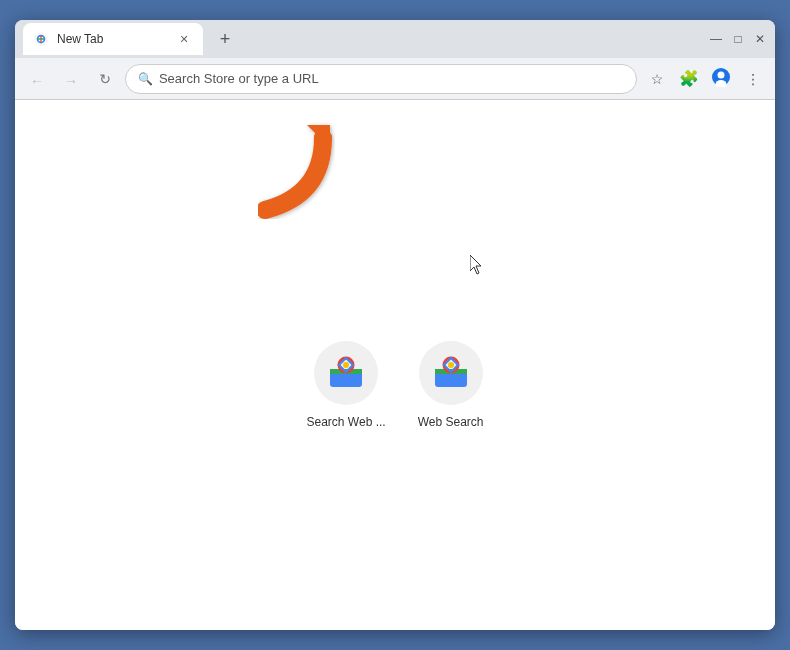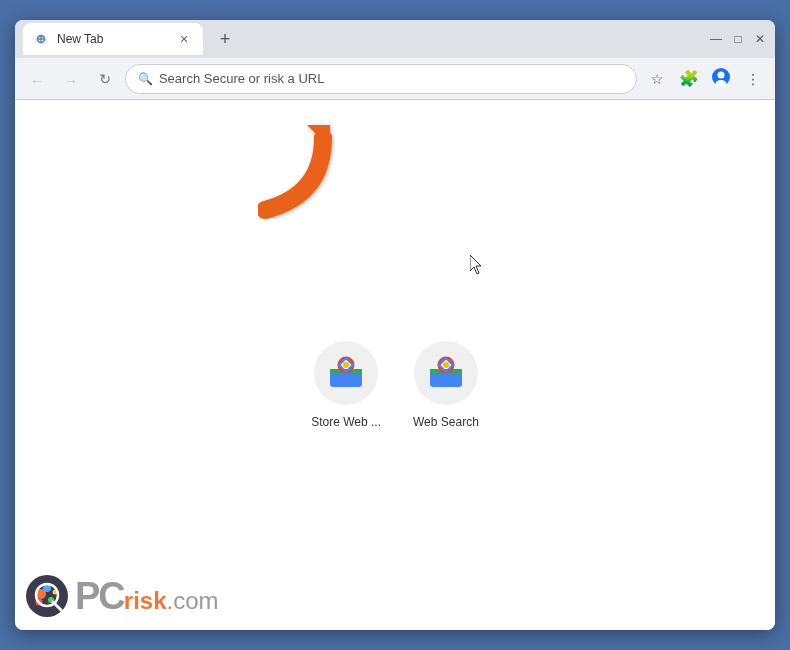--- a/index.html
+++ b/index.html
@@ -331,21 +331,21 @@
     </div>
     <div class="nav-btn disabled">
       <span>→</span>
     </div>
     <div class="nav-btn">
       <span>↻</span>
     </div>
 
     <div class="address-bar">
       <span class="address-bar-icon">🔍</span>
-      <span class="address-text">Search Secure or risk a URL</span>
+      <span class="address-text">Search Store or type a URL</span>
     </div>
 
     <div class="toolbar-actions">
       <div class="toolbar-icon-btn">
         <span>☆</span>
       </div>
       <div class="toolbar-icon-btn">
         <span style="font-size:16px;">🧩</span>
       </div>
       <div class="toolbar-icon-btn">
@@ -395,52 +395,32 @@
         <div class="shortcut-icon">
           <svg class="cws-icon" viewBox="0 0 36 36" xmlns="http://www.w3.org/2000/svg">
 
             <rect x="2" y="14" width="32" height="18" rx="3" fill="#4285f4"></rect>
             <rect x="2" y="14" width="32" height="5" fill="#34a853"></rect>
             <circle cx="18" cy="10" r="7" fill="none" stroke="#ea4335" stroke-width="3"></circle>
             <circle cx="18" cy="10" r="3" fill="#fbbc04"></circle>
             <path d="M18 3 L25 10 L18 17 L11 10 Z" fill="none" stroke="#4285f4" stroke-width="2"></path>
           </svg>
         </div>
-        <span class="shortcut-label">Store Web ...</span>
+        <span class="shortcut-label">Search Web ...</span>
       </div>
 
       <div class="shortcut-item">
         <div class="shortcut-icon">
           <svg class="cws-icon" viewBox="0 0 36 36" xmlns="http://www.w3.org/2000/svg">
             <rect x="2" y="14" width="32" height="18" rx="3" fill="#4285f4"></rect>
             <rect x="2" y="14" width="32" height="5" fill="#34a853"></rect>
             <circle cx="18" cy="10" r="7" fill="none" stroke="#ea4335" stroke-width="3"></circle>
             <circle cx="18" cy="10" r="3" fill="#fbbc04"></circle>
             <path d="M18 3 L25 10 L18 17 L11 10 Z" fill="none" stroke="#4285f4" stroke-width="2"></path>
           </svg>
         </div>
         <span class="shortcut-label">Web Search</span>
       </div>
     </div>
 
-    <div class="watermark">
-
-      <svg class="pcrisk-logo-icon" viewBox="0 0 44 44" xmlns="http://www.w3.org/2000/svg">
-        <circle cx="22" cy="22" r="21" fill="#1a1a2e"></circle>
-        <circle cx="16" cy="20" r="5" fill="#e8621a"></circle>
-        <circle cx="22" cy="14" r="4" fill="#3399ff"></circle>
-        <circle cx="14" cy="28" r="3.5" fill="#ff3333"></circle>
-        <circle cx="26" cy="26" r="3" fill="#33cc33"></circle>
-        <circle cx="30" cy="18" r="2.5" fill="#ffcc00"></circle>
-
-        <line x1="28" y1="28" x2="36" y2="36" stroke="white" stroke-width="3" stroke-linecap="round"></line>
-        <circle cx="22" cy="21" r="11" fill="none" stroke="white" stroke-width="2.5"></circle>
-      </svg>
-
-      <div class="pcrisk-text">
-        <span class="pc-letters" style="color:#888; font-size:38px; font-weight:900; font-family:'Arial Black',sans-serif;">PC</span>
-        <span class="risk-letters" style="color:#e8621a; font-size:24px; font-weight:700;">risk</span>
-        <span class="dot-com" style="color:#888; font-size:24px; font-weight:400;">.com</span>
-      </div>
-    </div>
 
   </div>
 </div>
 
 </body></html>

